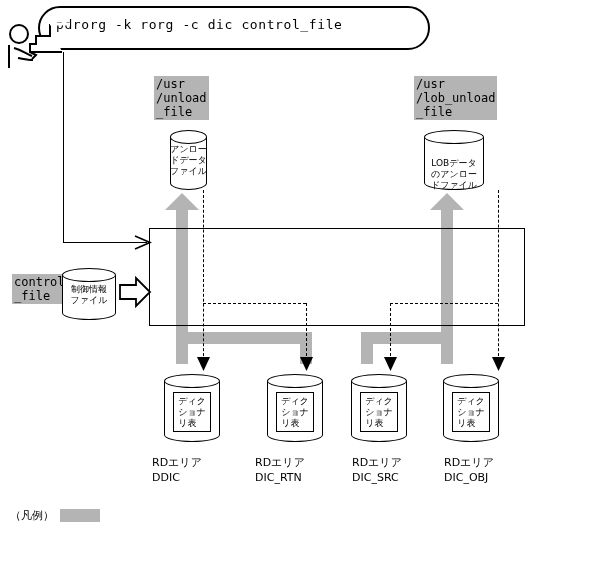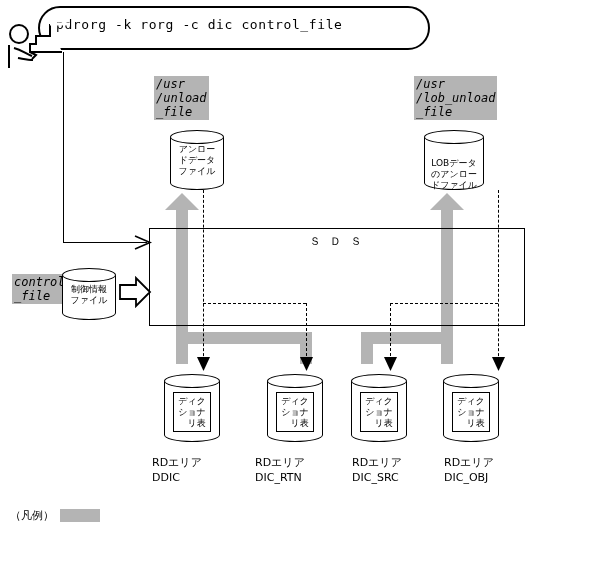--- a/index.html
+++ b/index.html
@@ -39,21 +39,20 @@
 
   
   .gray-label {
     background: #b4b4b4;
     color: #000;
     font-family: "DejaVu Sans Mono", monospace;
     font-size: 12px;
     line-height: 14px;
     white-space: pre;
     padding: 1px 2px;
-    font-style: italic;
   }
 
   
   .cyl { box-sizing: border-box; }
   .cyl .top {
     position: absolute;
     left: 0; top: 0;
     width: 100%;
     height: 14px;
     border: 1.6px solid #000;
@@ -102,21 +101,21 @@
     box-sizing: border-box;
     z-index: 4;
     display: flex;
     align-items: center;
     justify-content: center;
   }
   .cyl .cyl-box span {
     font-family: "DejaVu Sans", sans-serif;
     font-size: 9px;
     line-height: 11px;
-    text-align: right;
+    text-align: left;
     white-space: pre-line;
     color: #000;
   }
 
   
   .sds-box {
     left: 149px; top: 228px;
     width: 376px; height: 98px;
     border: 1.6px solid #000;
     background: transparent;
@@ -211,21 +210,21 @@
   <div class="abs" style="left:133px; top:234px; z-index:6;">
     <svg width="20" height="17" viewBox="0 0 20 17">
       <path d="M2 2 L17 8.5 L2 15" stroke="#000" stroke-width="1.6" fill="none"></path>
     </svg>
   </div>
 
   <div class="abs gray-label" style="left:154px; top:76px;">/usr
 /unload
 _file</div>
 
-  <div class="abs cyl" style="left:170px; top:130px; width:54px; height:60px; z-index:4;">
+  <div class="abs cyl" style="left:170px; top:130px; width:37px; height:60px; z-index:4;">
     <div class="body" style="height:46px;"></div>
     <div class="bottom" style="top:46px;"></div>
     <div class="top"></div>
     <div class="cyl-text" style="top:14px;">アンロー
 ドデータ
 ファイル</div>
   </div>
 
   <div class="abs gray-label" style="left:414px; top:76px;">/usr
 /lob_unload
@@ -273,21 +272,20 @@
 
   <div class="bar abs" style="left:176px; top:332px; width:136px; height:12px; z-index:2;"></div>
   <div class="bar abs" style="left:176px; top:332px; width:12px; height:32px; z-index:2;"></div>
   <div class="bar abs" style="left:300px; top:332px; width:12px; height:32px; z-index:2;"></div>
 
   <div class="bar abs" style="left:361px; top:332px; width:92px; height:12px; z-index:2;"></div>
   <div class="bar abs" style="left:361px; top:332px; width:12px; height:32px; z-index:2;"></div>
   <div class="bar abs" style="left:441px; top:332px; width:12px; height:32px; z-index:2;"></div>
 
   <div class="abs sds-box"></div>
-  <div class="abs sds-label">Ｓ Ｄ Ｓ</div>
 
   <div class="dash-v abs" style="left:203px; top:190px; height:176px;"></div>
   <div class="dash-h abs" style="left:203px; top:303px; width:103px;"></div>
   <div class="dash-v abs" style="left:306px; top:303px; height:63px;"></div>
 
   <div class="dash-v abs" style="left:498px; top:190px; height:176px;"></div>
   <div class="dash-h abs" style="left:390px; top:303px; width:108px;"></div>
   <div class="dash-v abs" style="left:390px; top:303px; height:63px;"></div>
 
   <div class="abs" style="left:196px; top:356px; z-index:9;">

